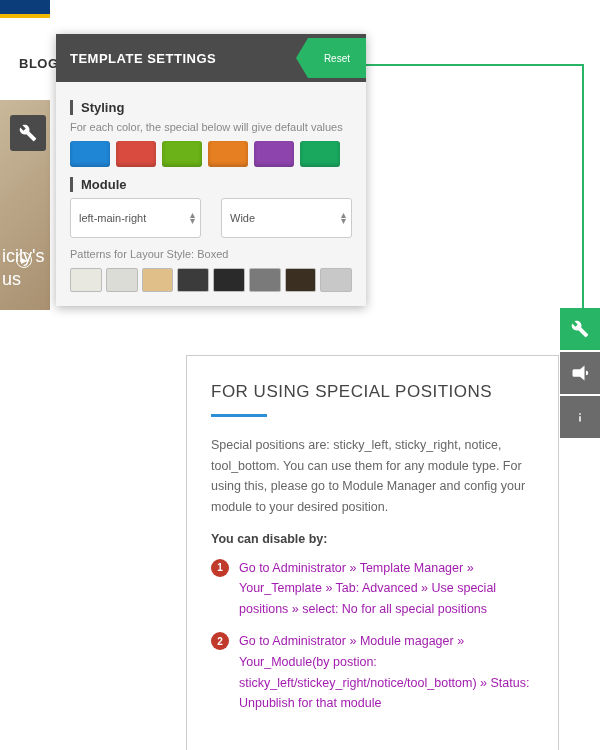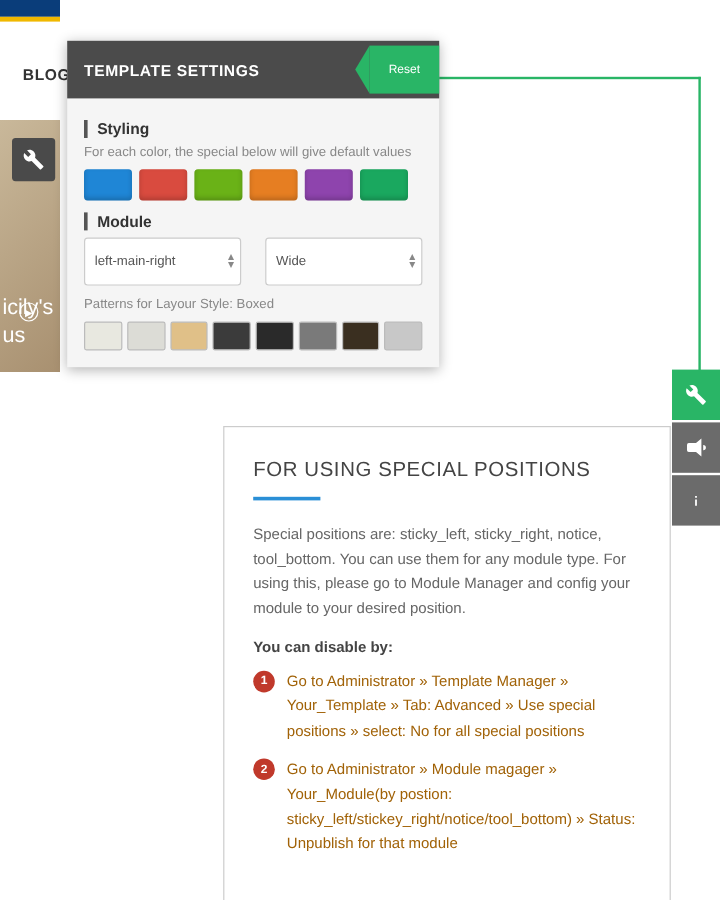--- a/index.html
+++ b/index.html
@@ -49,21 +49,21 @@
   .tab-green { background: #29b566; }
   .tab-gray { background: #6b6b6b; }
   
   .info-card { position: absolute; left: 186px; top: 355px; width: 373px; border: 1px solid #ccc; background: #fff; padding: 26px 24px; }
   .info-title { font-size: 17px; color: #444; letter-spacing: 0.5px; margin-bottom: 12px; }
   .info-underline { width: 56px; height: 3px; background: #2a8fd6; margin-bottom: 18px; }
   .info-text { font-size: 12.5px; color: #666; line-height: 1.65; margin-bottom: 14px; }
   .info-bold { font-size: 12.5px; color: #444; font-weight: bold; margin-bottom: 12px; }
   .step { display: flex; gap: 10px; margin-bottom: 12px; }
   .step-num { width: 18px; height: 18px; background: #c0392b; color: #fff; border-radius: 50%; display: flex; align-items: center; justify-content: center; font-size: 10px; font-weight: bold; flex-shrink: 0; margin-top: 1px; }
-  .step-text { font-size: 12.5px; color: #a16207; line-height: 1.65; }
+  .step-text { font-size: 12.5px; color: #a21caf; line-height: 1.65; }
 </style>
 </head>
 <body>
 
 <div class="top-strip">
   <div class="strip-blue"></div>
   <div class="strip-yellow"></div>
 </div>
 
 <div class="nav-area">

